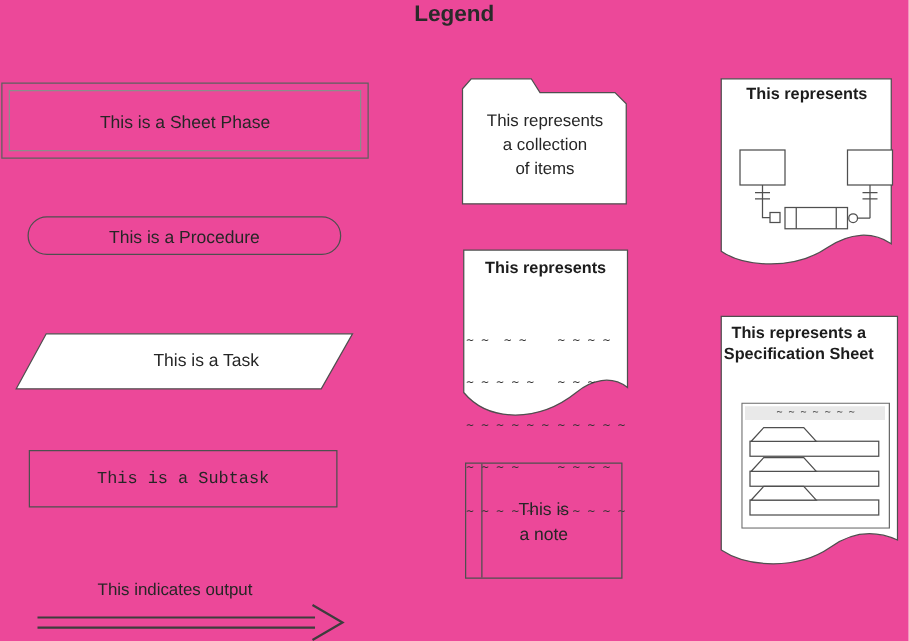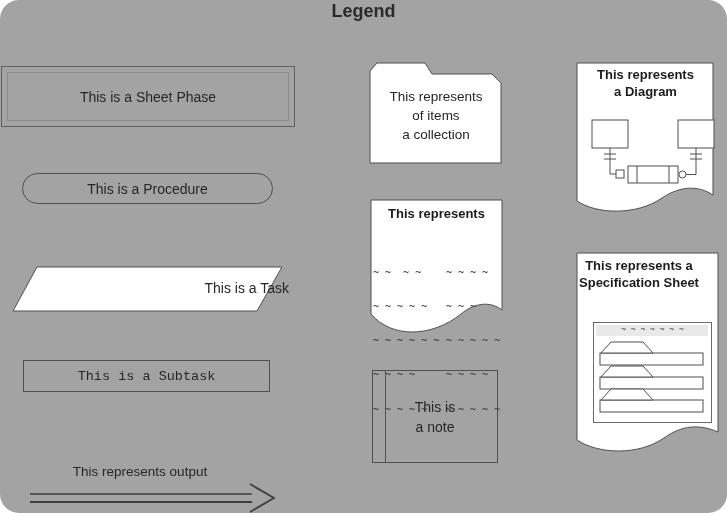--- a/index.html
+++ b/index.html
@@ -1,34 +1,34 @@
 <!DOCTYPE html>
 <html><head>
 <meta charset="utf-8">
 <style>
   html,body{margin:0;padding:0;background:#ffffff;}
   #canvas{
-    position:relative;width:727px;height:513px;background:#a3a3a3;
-    font-family:"Liberation Sans", sans-serif;color:#222222;overflow:hidden;border-radius:19px;
+    position:relative;width:727px;height:513px;background:#ec4899;
+    font-family:"Liberation Sans", sans-serif;color:#222222;overflow:hidden;
   }
   .abs{position:absolute;}
   .center-flex{display:flex;align-items:center;justify-content:center;}
   .lbl{font-size:14px;color:#262626;}
   .paper-title{font-weight:bold;font-size:13px;line-height:17px;text-align:center;color:#1c1c1c;}
   svg{display:block;}
   .shape-stroke{stroke:#4f4f4f;fill:#ffffff;}
   
   #legend-title{left:0;top:1px;width:727px;text-align:center;font-size:18px;font-weight:bold;color:#2a2a2a;}
   
   #design-phase{left:1px;top:66px;width:294px;height:61px;border:1px solid #5f5f5f;box-sizing:border-box;padding:5px;}
   #design-phase-inner{width:100%;height:100%;border:1px solid #8c8c8c;box-sizing:border-box;}
   
   #procedure{left:22px;top:173px;width:251px;height:31px;border:1px solid #4f4f4f;border-radius:24px;box-sizing:border-box;}
   
-  #subtask{left:23px;top:360px;width:247px;height:32px;border:1px solid #4f4f4f;box-sizing:border-box;}
+  #subtask{left:23px;top:360px;width:247px;height:46px;border:1px solid #4f4f4f;box-sizing:border-box;}
   #subtask .lbl{font-family:"Liberation Mono", monospace;font-size:13.5px;}
   
   #note{left:372px;top:370px;width:126px;height:93px;border:1px solid #4f4f4f;box-sizing:border-box;}
   #note-band{position:absolute;left:0;top:0;bottom:0;width:12px;border-right:1px solid #4f4f4f;}
   #note-text{position:absolute;left:0;top:0;width:100%;height:100%;text-align:center;
              display:flex;flex-direction:column;align-items:center;justify-content:center;line-height:20px;}
   
   #collection-text{left:369px;top:87px;width:134px;text-align:center;font-size:13.5px;line-height:19px;color:#262626;}
   
   .tilde-col{font-family:"DejaVu Sans Mono", monospace;font-size:10px;line-height:11.4px;color:#333333;white-space:pre;}
@@ -53,42 +53,42 @@
     </div>
   </div>
 
   <div class="abs center-flex" id="procedure">
     <span class="lbl">This is a Procedure</span>
   </div>
 
   <svg class="abs" style="left:8px;top:264px;" width="280" height="52">
     <polygon points="5,47 29,3 274,3 249,47" class="shape-stroke" stroke-width="1"></polygon>
   </svg>
-  <div class="abs center-flex" style="left:9px;top:266px;width:280px;height:44px;justify-content:flex-end;">
+  <div class="abs center-flex" style="left:25px;top:266px;width:280px;height:44px;">
     <span class="lbl">This is a Task</span>
   </div>
 
   <div class="abs center-flex" id="subtask">
     <span class="lbl">This is a Subtask</span>
   </div>
 
-  <div class="abs" id="output-label">This represents output</div>
+  <div class="abs" id="output-label">This indicates output</div>
   <svg class="abs" style="left:28px;top:481px;" width="250" height="34">
     <line x1="2" y1="13" x2="224" y2="13" stroke="#3d3d3d" stroke-width="1.6"></line>
     <line x1="2" y1="21" x2="224" y2="21" stroke="#3d3d3d" stroke-width="1.8"></line>
     <polyline points="222,3 246,17 222,31" fill="none" stroke="#3d3d3d" stroke-width="1.8"></polyline>
   </svg>
 
   <svg class="abs" style="left:369px;top:62px;" width="135" height="103">
     <path d="M1,101 V9 L8,1 H56 L63,12 H123 L132,21 V101 Z" class="shape-stroke" stroke-width="1"></path>
   </svg>
   <div class="abs" id="collection-text">
     <div>This represents</div>
+    <div>a collection</div>
     <div>of items</div>
-    <div>a collection</div>
   </div>
 
   <svg class="abs" style="left:369px;top:198px;" width="135" height="142">
     <path d="M2,2 H133 V112 C120,102 104,106 92,116 C62,140 22,140 2,116 Z" class="shape-stroke" stroke-width="1"></path>
   </svg>
   <div class="abs paper-title" style="left:369px;top:205px;width:135px;">
     <div>This represents</div>
   </div>
   <div class="abs tilde-col" id="wm-tildes-left">
     <div>~ ~  ~ ~</div>
@@ -111,21 +111,20 @@
       <div>This is</div>
       <div>a note</div>
     </div>
   </div>
 
   <svg class="abs" style="left:576px;top:62px;" width="139" height="158">
     <path d="M1,1 V139 C20,152 60,154 86,136 C104,124 122,123 137,133 V1 Z" class="shape-stroke" stroke-width="1"></path>
   </svg>
   <div class="abs paper-title" style="left:576px;top:66px;width:139px;">
     <div>This represents</div>
-    <div>a Diagram</div>
   </div>
   <svg class="abs" style="left:585px;top:115px;" width="135" height="70">
     <rect x="7" y="5" width="36" height="28" class="shape-stroke" stroke-width="1"></rect>
     <rect x="93" y="5" width="36" height="28" class="shape-stroke" stroke-width="1"></rect>
     <path d="M25,33 V59 H31" fill="none" stroke="#4f4f4f" stroke-width="1"></path>
     <path d="M19,39 H31 M19,44 H31" stroke="#4f4f4f" stroke-width="1"></path>
     <rect x="31" y="55" width="8" height="8" class="shape-stroke" stroke-width="1"></rect>
     <rect x="43" y="51" width="50" height="17" class="shape-stroke" stroke-width="1"></rect>
     <path d="M52,51 V68 M84,51 V68" stroke="#4f4f4f" stroke-width="1"></path>
     <circle cx="97.5" cy="59.5" r="3.5" class="shape-stroke" stroke-width="1"></circle>

